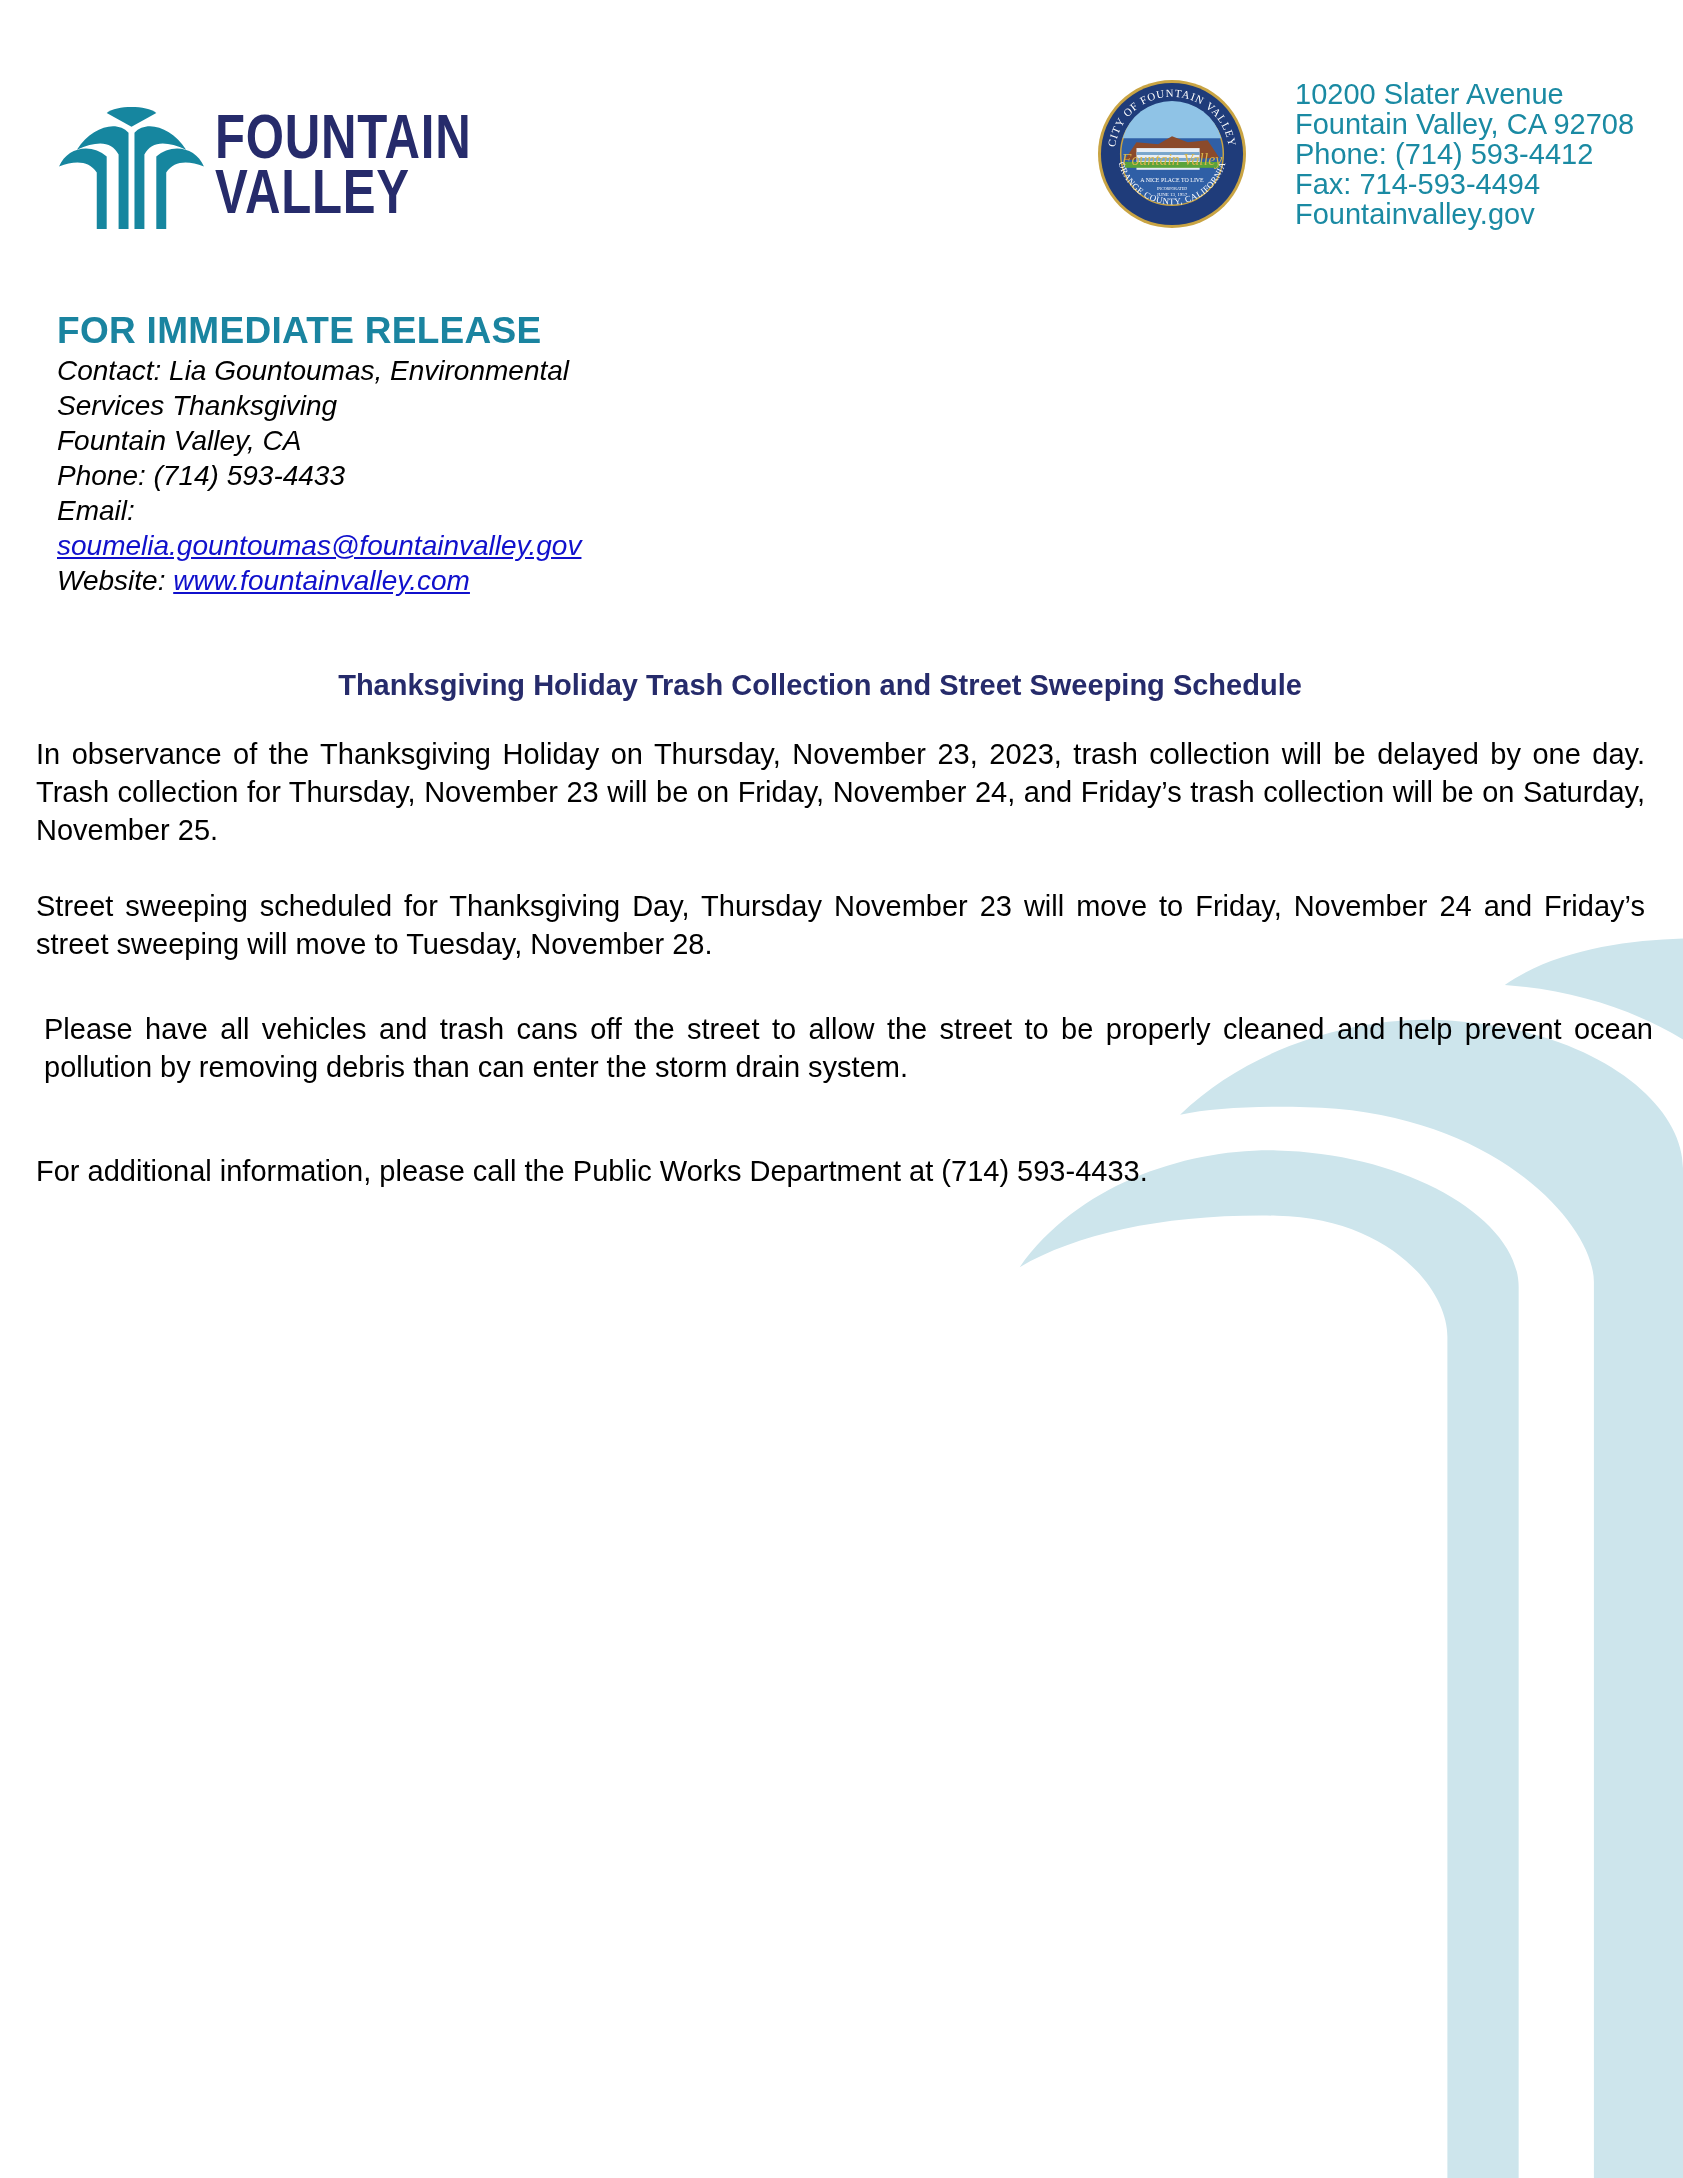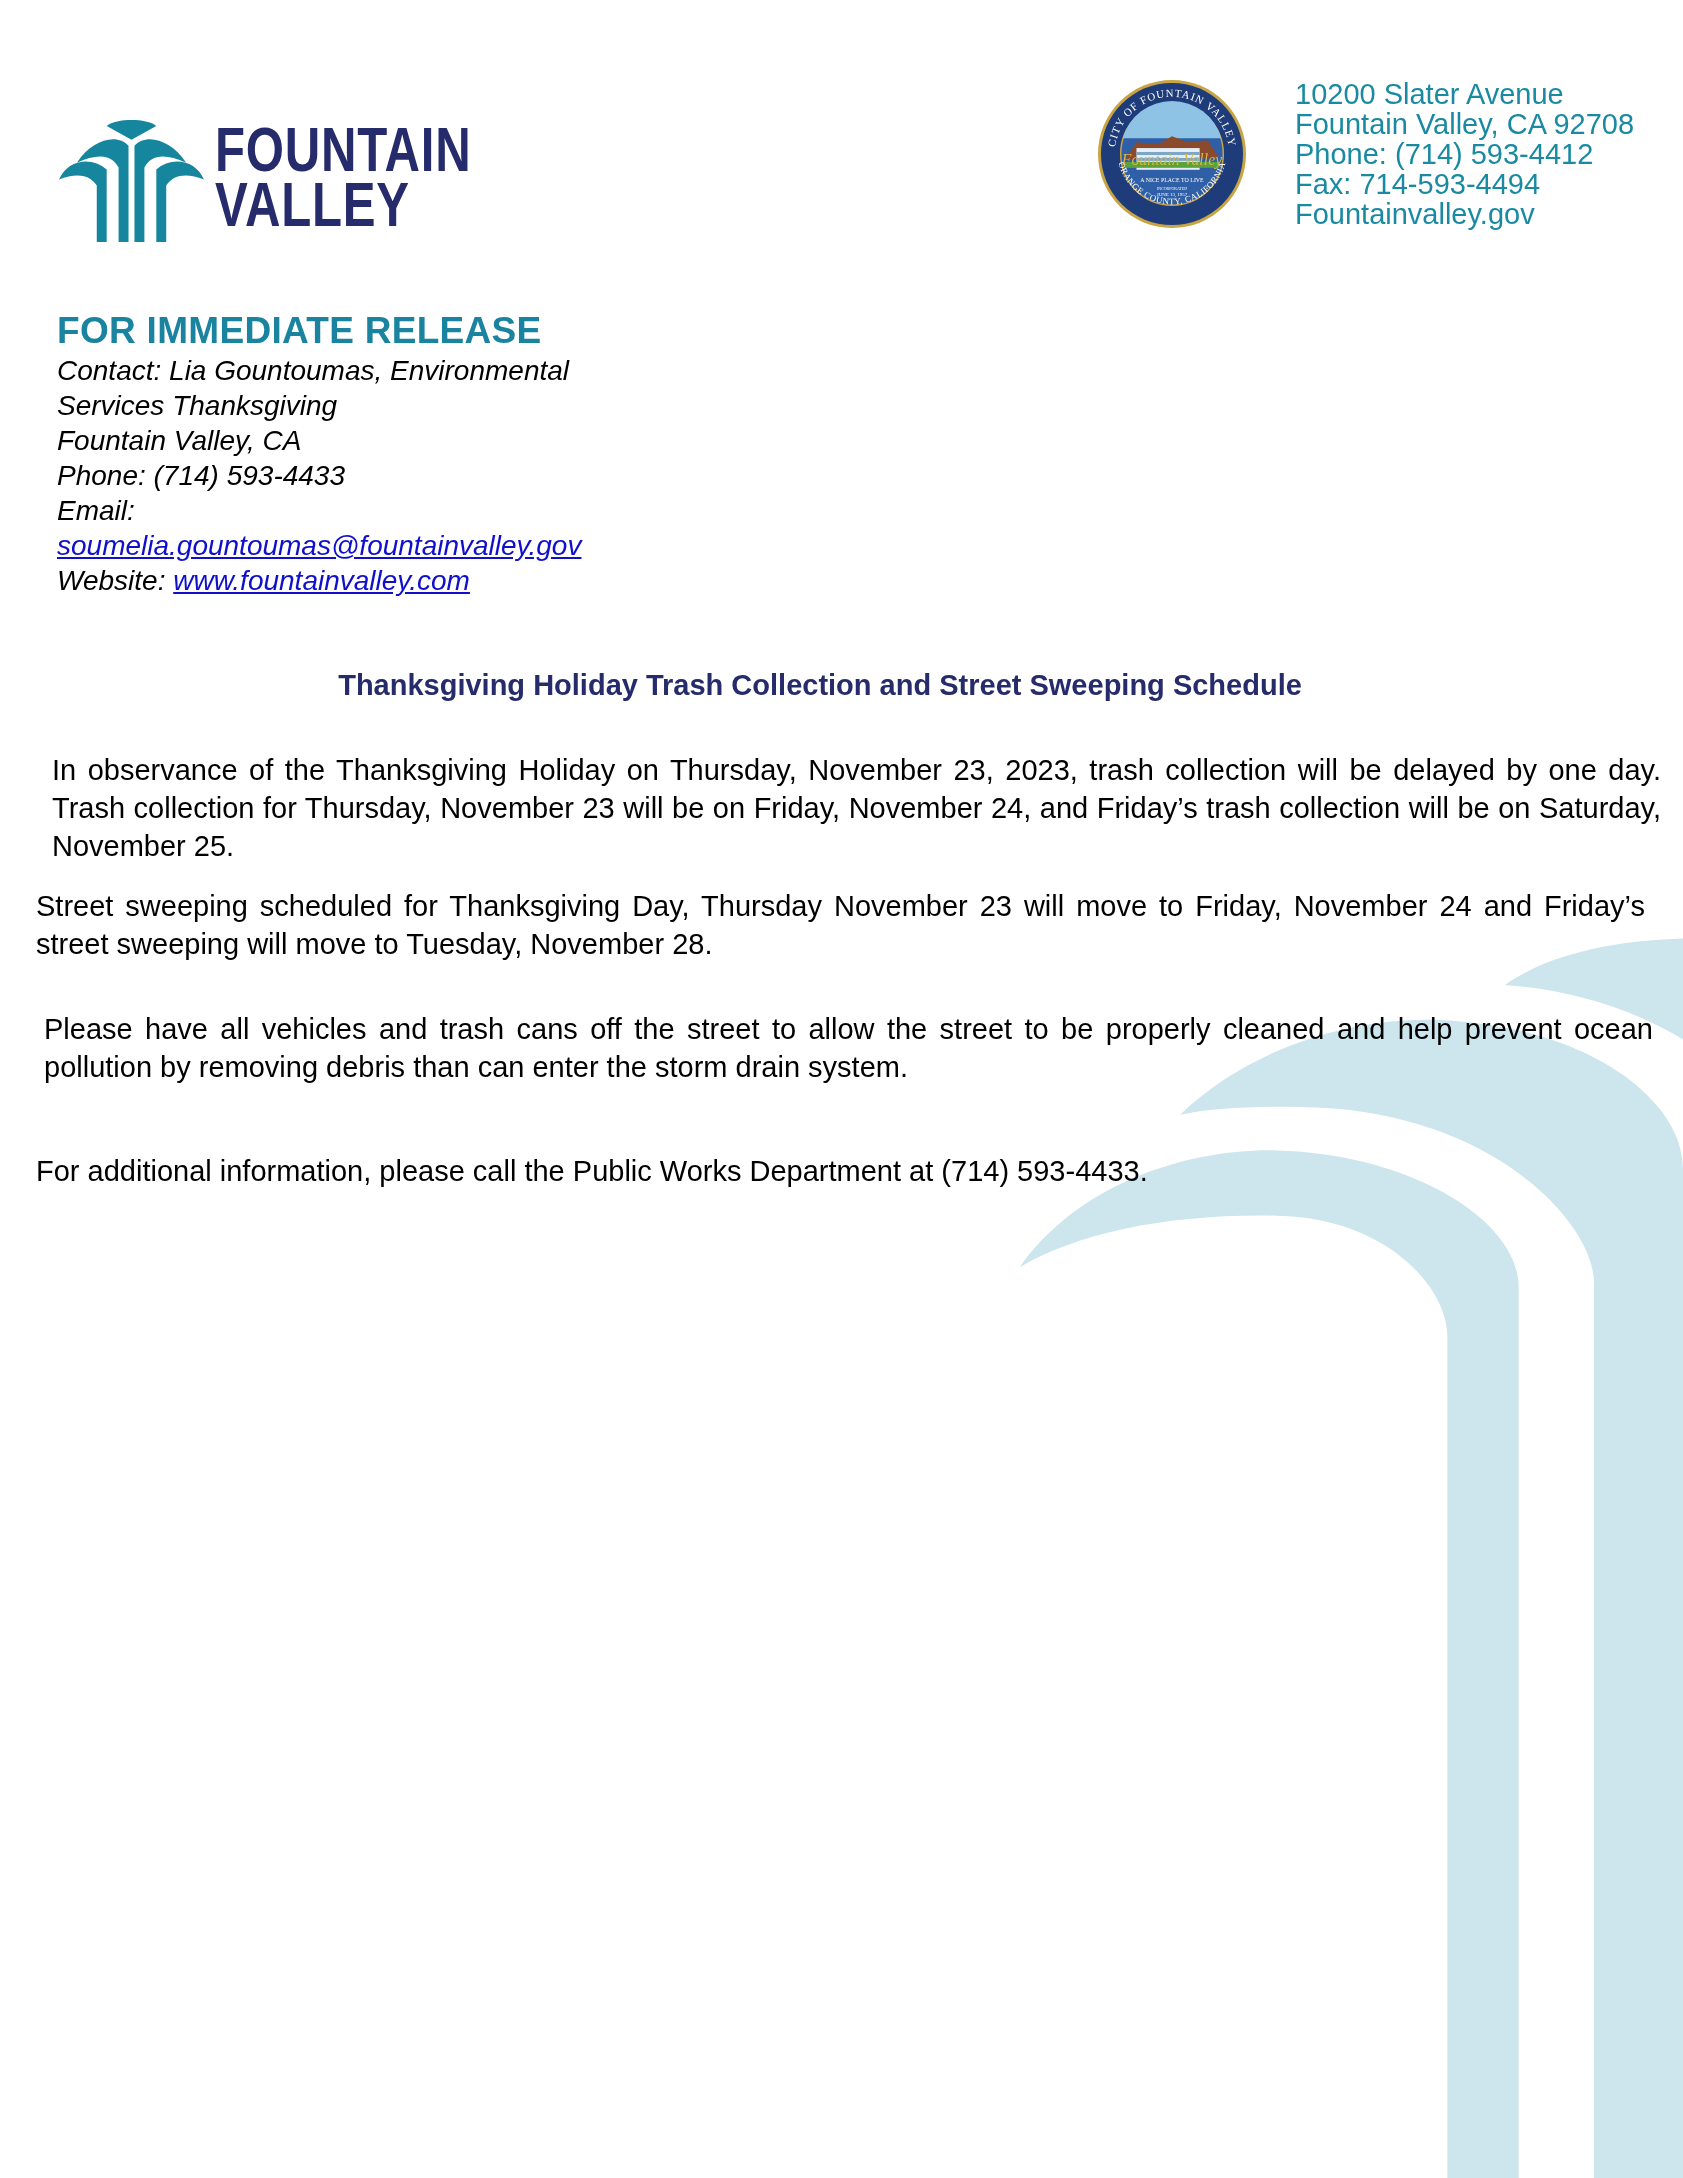--- a/index.html
+++ b/index.html
@@ -6,21 +6,21 @@
   body {
     width: 1683px; height: 2178px; position: relative; overflow: hidden;
     background: #ffffff;
     font-family: "Liberation Sans", sans-serif;
     color: #000;
   }
   .bg-shape { position: absolute; left: 0; top: 0; width: 1683px; height: 2178px; z-index: 0; }
   .layer { position: relative; z-index: 1; }
 
   
-  .logo { position: absolute; left: 57px; top: 118px; display: flex; align-items: flex-start; }
+  .logo { position: absolute; left: 57px; top: 105px; display: flex; align-items: flex-start; }
   .logo svg { display: block; }
   .logo-text {
     position: absolute; left: 158px; top: 4px;
     font-family: "Liberation Sans", sans-serif; font-weight: bold;
     color: #262b6b; font-size: 63px; line-height: 55px;
     transform: scaleX(0.78); transform-origin: left top; letter-spacing: 1px;
   }
 
   
   .seal { position: absolute; left: 1097px; top: 79px; width: 150px; height: 150px; }
@@ -125,18 +125,18 @@
     <div class="contact">Phone: (714) 593-4433</div>
     <div class="contact">Email:</div>
     <div class="contact"><a href="#">soumelia.gountoumas@fountainvalley.gov</a></div>
     <div class="contact">
       <span>Website: </span><a href="#">www.fountainvalley.com</a>
     </div>
   </div>
 
   <div class="headline">Thanksgiving Holiday Trash Collection and Street Sweeping Schedule</div>
 
-  <p class="body-p" style="top:735px;margin:16px;">In observance of the Thanksgiving Holiday on Thursday, November 23, 2023, trash collection will be delayed by one day. Trash collection for Thursday, November 23 will be on Friday, November 24, and Friday’s trash collection will be on Saturday, November 25.</p>
+  <p class="body-p" style="top:735px;margin:0;">In observance of the Thanksgiving Holiday on Thursday, November 23, 2023, trash collection will be delayed by one day. Trash collection for Thursday, November 23 will be on Friday, November 24, and Friday’s trash collection will be on Saturday, November 25.</p>
   <p class="body-p" style="top:887px;margin:0;">Street sweeping scheduled for Thanksgiving Day, Thursday November 23 will move to Friday, November 24 and Friday’s street sweeping will move to Tuesday, November 28.</p>
   <p class="body-p" style="top:1002px;margin:8px;">Please have all vehicles and trash cans off the street to allow the street to be properly cleaned and help prevent ocean pollution by removing debris than can enter the storm drain system.</p>
   <p class="body-p" style="top:1152px;margin:0;">For additional information, please call the Public Works Department at (714) 593-4433.</p>
 </div>
 
 
 </body></html>

